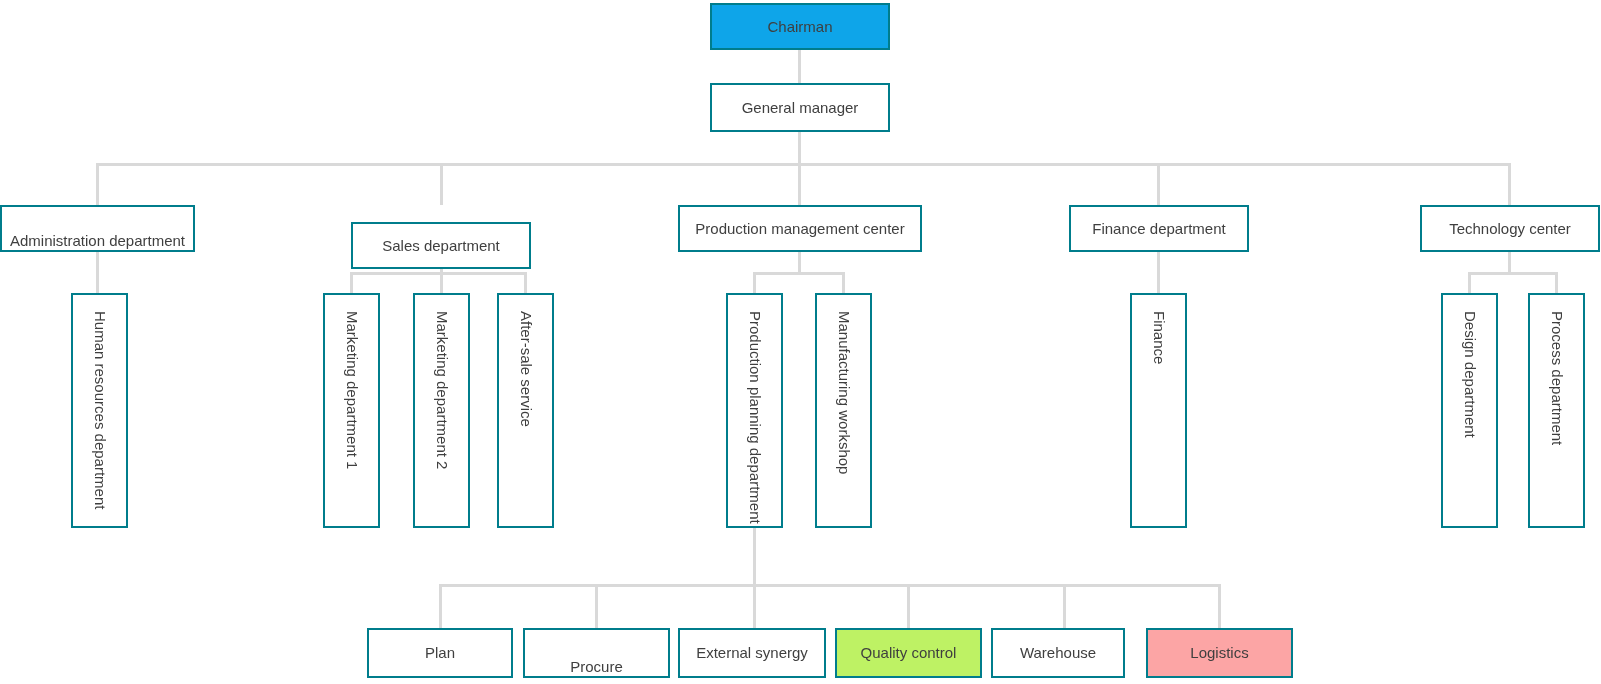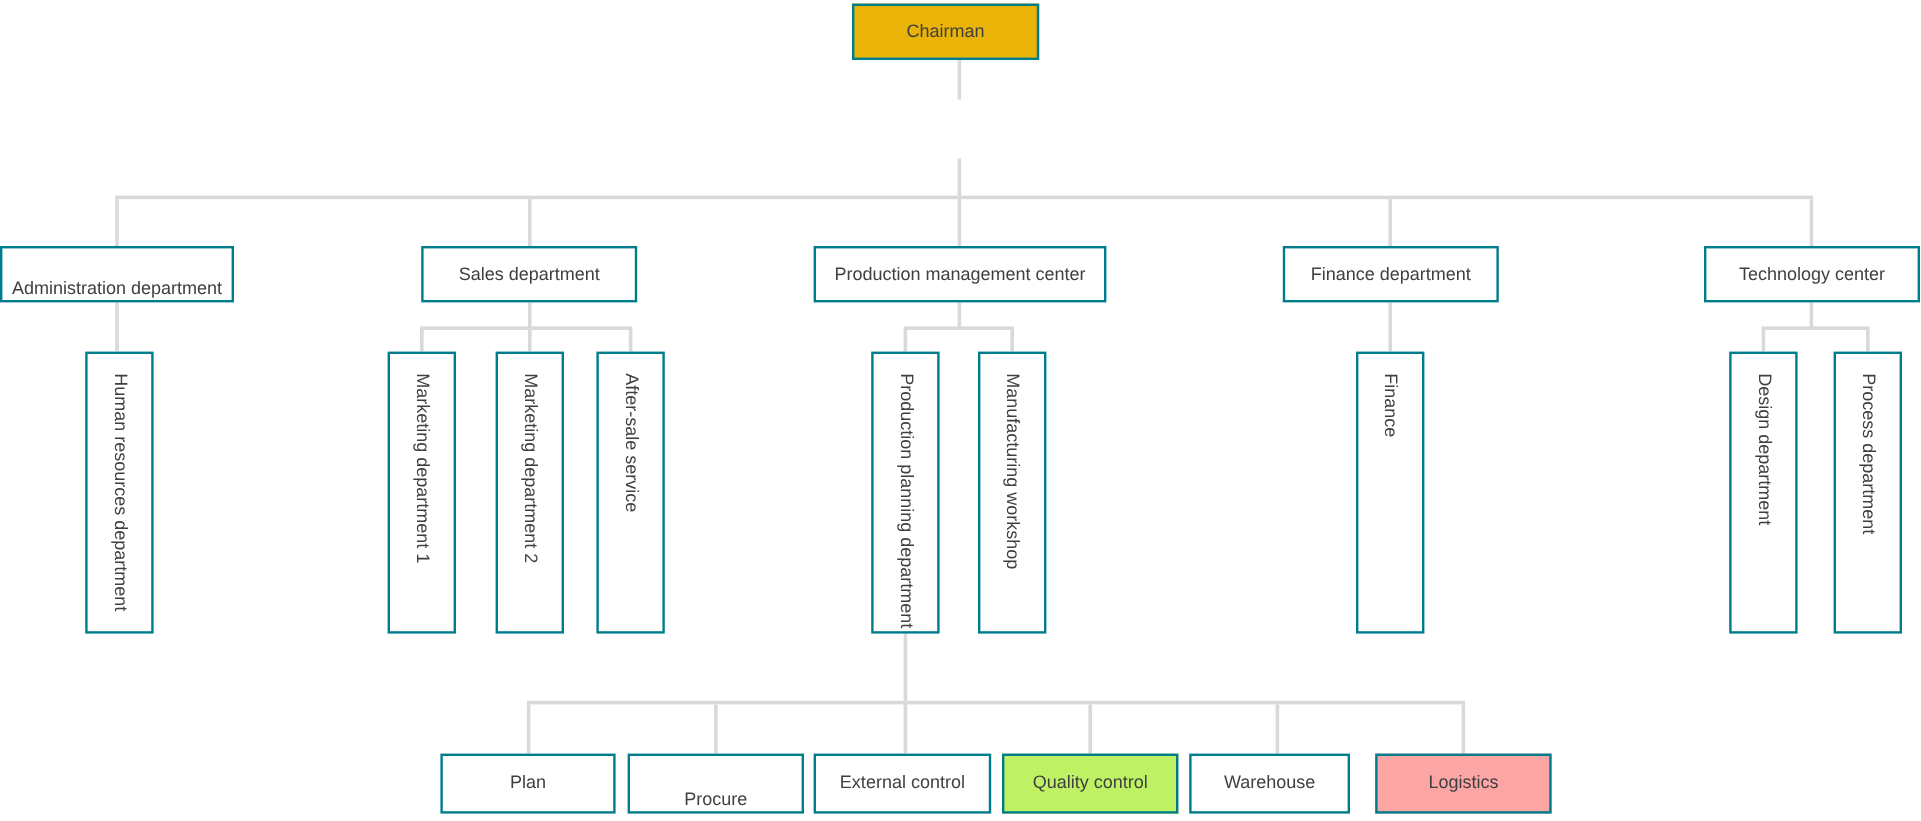--- a/index.html
+++ b/index.html
@@ -72,27 +72,30 @@
     <div class="connector" style="left: 1468px; top: 272px; width: 90px; height: 3px;"></div>
     <div class="connector" style="left: 1468px; top: 275px; width: 3px; height: 18px;"></div>
     <div class="connector" style="left: 1555px; top: 275px; width: 3px; height: 18px;"></div>
     <div class="connector" style="left: 753px; top: 528px; width: 3px; height: 100px;"></div>
     <div class="connector" style="left: 439px; top: 584px; width: 782px; height: 3px;"></div>
     <div class="connector" style="left: 439px; top: 587px; width: 3px; height: 41px;"></div>
     <div class="connector" style="left: 595px; top: 587px; width: 3px; height: 41px;"></div>
     <div class="connector" style="left: 907px; top: 587px; width: 3px; height: 41px;"></div>
     <div class="connector" style="left: 1063px; top: 587px; width: 3px; height: 41px;"></div>
     <div class="connector" style="left: 1218px; top: 587px; width: 3px; height: 41px;"></div>
-    <div class="node horizontal" style="left: 710px; top: 3px; width: 156px; height: 47px; background: #eab308;">
+    <div class="node horizontal" style="left: 710px; top: 3px; width: 180px; height: 47px; background: #0ea5e9;">
       <span class="label">Chairman</span>
+    </div>
+    <div class="node horizontal" style="left: 710px; top: 83px; width: 180px; height: 49px; background: rgb(255, 255, 255);">
+      <span class="label">General manager</span>
     </div>
     <div class="node horizontal" style="left: 0px; top: 205px; width: 195px; height: 47px; background: rgb(255, 255, 255); align-items: flex-end;">
       <span class="label">Administration department</span>
     </div>
-    <div class="node horizontal" style="left: 351px; top: 205px; width: 180px; height: 47px; background: rgb(255, 255, 255);">
+    <div class="node horizontal" style="left: 351px; top: 222px; width: 180px; height: 47px; background: rgb(255, 255, 255);">
       <span class="label">Sales department</span>
     </div>
     <div class="node horizontal" style="left: 1069px; top: 205px; width: 180px; height: 47px; background: rgb(255, 255, 255);">
       <span class="label">Finance department</span>
     </div>
     <div class="node horizontal" style="left: 678px; top: 205px; width: 244px; height: 47px; background: rgb(255, 255, 255);">
       <span class="label">Production management center</span>
     </div>
     <div class="node horizontal" style="left: 1420px; top: 205px; width: 180px; height: 47px; background: rgb(255, 255, 255);">
       <span class="label">Technology center</span>
@@ -124,21 +127,21 @@
     <div class="node vertical" style="left: 1528px; top: 293px; width: 57px; height: 235px; background: rgb(255, 255, 255);">
       <span class="label">Process department</span>
     </div>
     <div class="node horizontal" style="left: 367px; top: 628px; width: 146px; height: 50px; background: rgb(255, 255, 255);">
       <span class="label">Plan</span>
     </div>
     <div class="node horizontal" style="left: 523px; top: 628px; width: 147px; height: 50px; background: rgb(255, 255, 255); align-items: flex-end;">
       <span class="label">Procure</span>
     </div>
     <div class="node horizontal" style="left: 678px; top: 628px; width: 148px; height: 50px; background: rgb(255, 255, 255);">
-      <span class="label">External control</span>
+      <span class="label">External synergy</span>
     </div>
     <div class="node horizontal" style="left: 835px; top: 628px; width: 147px; height: 50px; background: #bef264;">
       <span class="label">Quality control</span>
     </div>
     <div class="node horizontal" style="left: 991px; top: 628px; width: 134px; height: 50px; background: rgb(255, 255, 255);">
       <span class="label">Warehouse</span>
     </div>
     <div class="node horizontal" style="left: 1146px; top: 628px; width: 147px; height: 50px; background: #fca5a5;">
       <span class="label">Logistics</span>
     </div>

